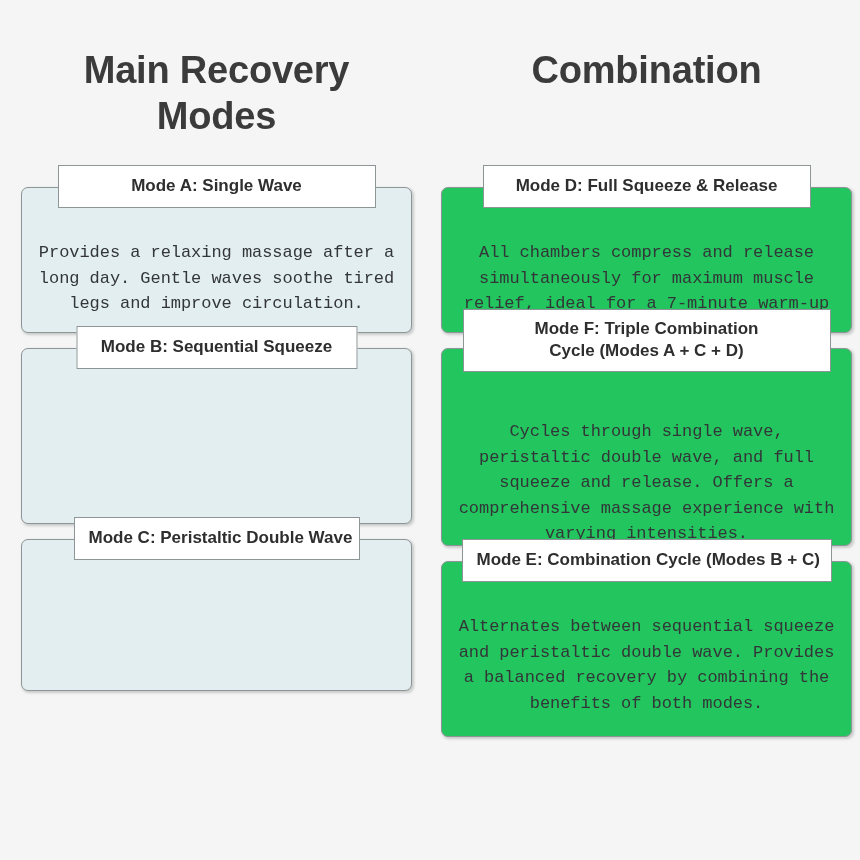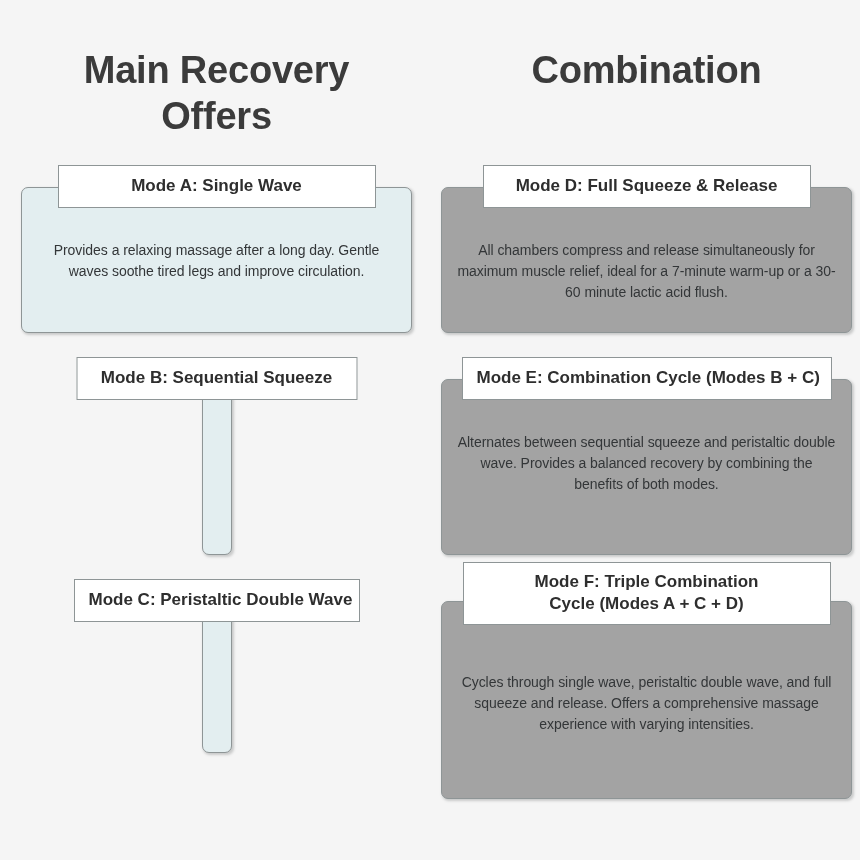--- a/index.html
+++ b/index.html
@@ -48,38 +48,37 @@
     margin: 47px 0 0 0;
     padding: 0;
     height: 140px;
     box-sizing: border-box;
   }
   .col-title .t-line { display: block; }
 
   .cards {
     display: flex;
     flex-direction: column;
-    gap: 46px;
-    align-items: center;
+    gap: 15px;
   }
 
   
   .card {
     position: relative;
     box-sizing: border-box;
     border: 1.3px solid #8e9596;
     border-radius: 7px;
     box-shadow: 1.5px 1.5px 2.5px rgba(90,95,95,0.28);
     padding: 52px 14px 20px 14px;
     display: flex;
     flex-direction: column;
     justify-content: flex-start;
   }
   .card-tinted { background: #e3eef0; }
-  .card-plain  { background: #a3a3a3; }
+  .card-plain  { background: #22c55e; }
 
   .card-header {
     position: absolute;
     top: -23px;
     left: 50%;
     transform: translateX(-50%);
     background: #ffffff;
     border: 1.3px solid #8e9596;
     box-sizing: border-box;
     padding: 9px 14px 10px 14px;
@@ -88,26 +87,27 @@
     color: #2e2e2e;
     text-align: center;
     line-height: 1.30;
     white-space: nowrap;
     z-index: 3;
   }
   .card-header.two-line { white-space: normal; padding: 8px 16px 9px 16px; }
   .card-header .h-line { display: block; }
 
   .card-body {
-    font-size: 14px;
+    font-size: 17px;
     color: #333638;
     text-align: center;
     line-height: 1.50;
     letter-spacing: -0.05px;
     margin: 0;
+    font-family: Liberation Mono, monospace;
   }
 
   
   .h-a { width: 318px; }
   .h-b { width: 281px; }
   .h-c { width: 286px; }
   .h-d { width: 328px; }
   .h-e { width: 370px; }
   .h-f { width: 368px; }
 
@@ -124,21 +124,21 @@
 </head>
 <body>
 
 <div class="board">
   <div class="columns">
 
     <div class="column column-left">
 
       <div class="col-title">
         <span class="t-line">Main Recovery</span>
-        <span class="t-line">Offers</span>
+        <span class="t-line">Modes</span>
       </div>
 
       <div class="cards">
 
         <div class="card card-tinted card-a">
           <div class="card-header h-a">Mode A: Single Wave</div>
           <p class="card-body">Provides a relaxing massage after a long day. Gentle waves soothe tired legs and improve circulation.</p>
         </div>
 
         <div class="card card-tinted card-b">
@@ -158,30 +158,30 @@
         <span class="t-line">Combination</span>
       </div>
 
       <div class="cards">
 
         <div class="card card-plain card-d">
           <div class="card-header h-d">Mode D: Full Squeeze &amp; Release</div>
           <p class="card-body">All chambers compress and release simultaneously for maximum muscle relief, ideal for a 7-minute warm-up or a 30-60 minute lactic acid flush.</p>
         </div>
 
-        <div class="card card-plain card-e">
-          <div class="card-header h-e">Mode E: Combination Cycle (Modes B + C)</div>
-          <p class="card-body">Alternates between sequential squeeze and peristaltic double wave. Provides a balanced recovery by combining the benefits of both modes.</p>
-        </div>
-
         <div class="card card-plain card-f">
           <div class="card-header two-line h-f">
             <span class="h-line">Mode F: Triple Combination</span>
             <span class="h-line">Cycle (Modes A + C + D)</span>
           </div>
           <p class="card-body">Cycles through single wave, peristaltic double wave, and full squeeze and release. Offers a comprehensive massage experience with varying intensities.</p>
+        </div>
+
+        <div class="card card-plain card-e">
+          <div class="card-header h-e">Mode E: Combination Cycle (Modes B + C)</div>
+          <p class="card-body">Alternates between sequential squeeze and peristaltic double wave. Provides a balanced recovery by combining the benefits of both modes.</p>
         </div>
 
       </div>
     </div>
 
   </div>
 </div>
 
 </body></html>

